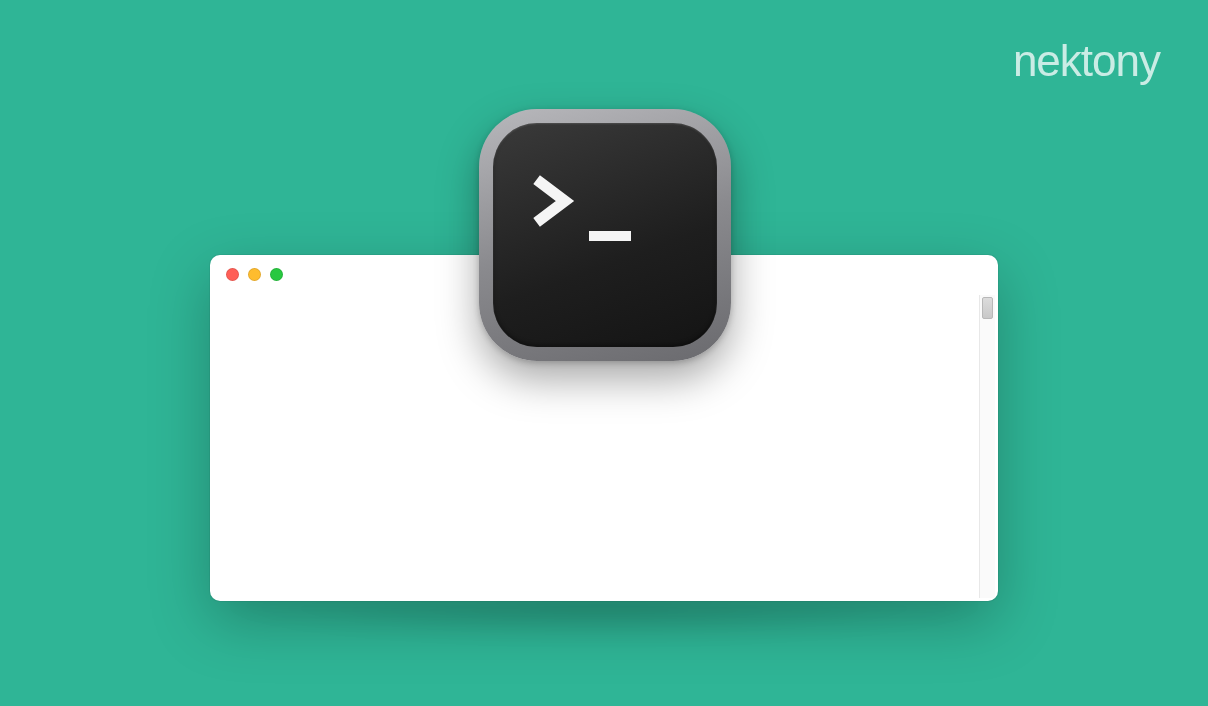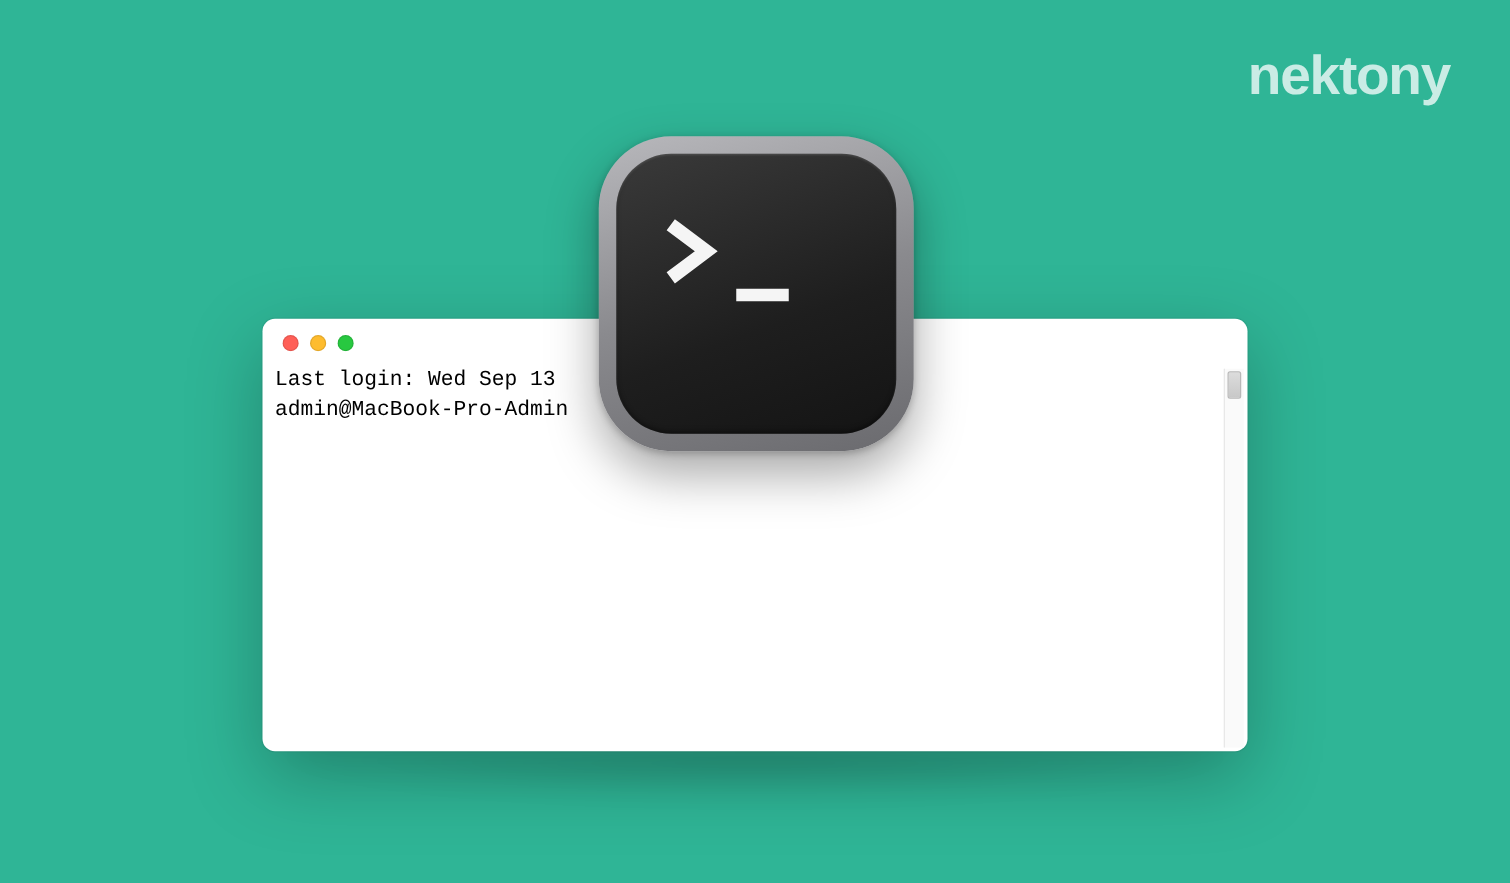--- a/index.html
+++ b/index.html
@@ -16,21 +16,21 @@
       overflow: hidden;
       font-family: -apple-system, BlinkMacSystemFont, sans-serif;
     }
     
     .logo {
       position: absolute;
       top: 36px;
       right: 48px;
       color: rgba(255, 255, 255, 0.75);
       font-size: 44px;
-      font-weight: 700;
+      font-weight: 400;
       letter-spacing: -1px;
     }
     
     .terminal-window {
       position: absolute;
       left: 210px;
       top: 255px;
       width: 788px;
       height: 346px;
       background: #ffffff;
@@ -149,22 +149,20 @@
 <div class="logo">nektony</div>
 
 <div class="window-shadow"></div>
 
 <div class="terminal-window">
   <div class="titlebar">
     <div class="traffic-light traffic-red"></div>
     <div class="traffic-light traffic-yellow"></div>
     <div class="traffic-light traffic-green"></div>
   </div>
-  <div class="terminal-content"><span>Last login: Wed Sep 13</span>
-<span>admin@MacBook-Pro-Admin</span></div>
   <div class="scrollbar">
     <div class="scroll-thumb"></div>
   </div>
 </div>
 
 <div class="app-icon">
   <div class="app-icon-outer">
     <div class="app-icon-inner">
       <div class="prompt-chevron">
         <svg width="56" height="56" viewBox="0 0 56 56">

